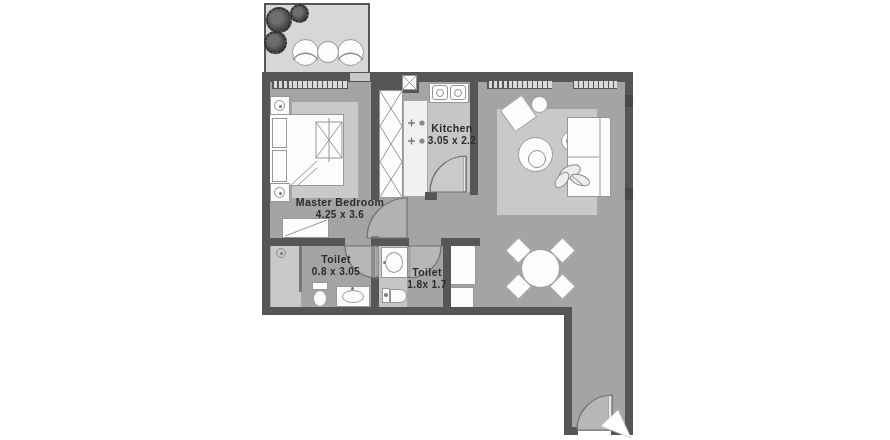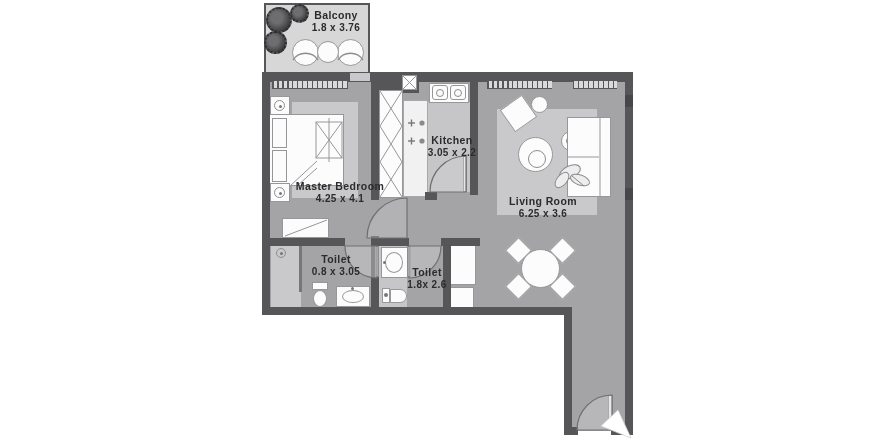--- a/index.html
+++ b/index.html
@@ -184,43 +184,35 @@
     </g>
 
     <g stroke="#8e8e90" stroke-width="1.4" fill="none">
       <path d="M293,60 A15,15 0 0 1 318,60"></path>
       <path d="M338,60 A15,15 0 0 1 363,60"></path>
     </g>
 
     <path d="M631,438 L601,426 L618,410 Z" fill="#ffffff" stroke="#d0d0d2" stroke-width="0.8"></path>
   </svg>
 
-  <div class="label" style="left:293px;top:9px;width:86px;">
-    <div class="rl-name">Balcony</div>
-    <div class="rl-dims">1.8 x 3.76</div>
-  </div>
-
-  <div class="label" style="left:288px;top:180px;width:104px;">
+
+  <div class="label" style="left:288px;top:196px;width:104px;">
     <div class="rl-name">Master Bedroom</div>
-    <div class="rl-dims">4.25 x 4.1</div>
-  </div>
-
-  <div class="label" style="left:419px;top:122px;width:66px;margin-top:12px;">
+    <div class="rl-dims">4.25 x 3.6</div>
+  </div>
+
+  <div class="label" style="left:419px;top:122px;width:66px;">
     <div class="rl-name">Kitchen</div>
     <div class="rl-dims">3.05 x 2.2</div>
   </div>
 
   <div class="label" style="left:301px;top:253px;width:70px;">
     <div class="rl-name">Toilet</div>
     <div class="rl-dims">0.8 x 3.05</div>
   </div>
 
   <div class="label" style="left:398px;top:266px;width:58px;">
     <div class="rl-name">Toilet</div>
-    <div class="rl-dims">1.8x 2.6</div>
-  </div>
-
-  <div class="label" style="left:495px;top:195px;width:96px;">
-    <div class="rl-name">Living Room</div>
-    <div class="rl-dims">6.25 x 3.6</div>
-  </div>
+    <div class="rl-dims">1.8x 1.7</div>
+  </div>
+
 
 </div>
 
 </body></html>

